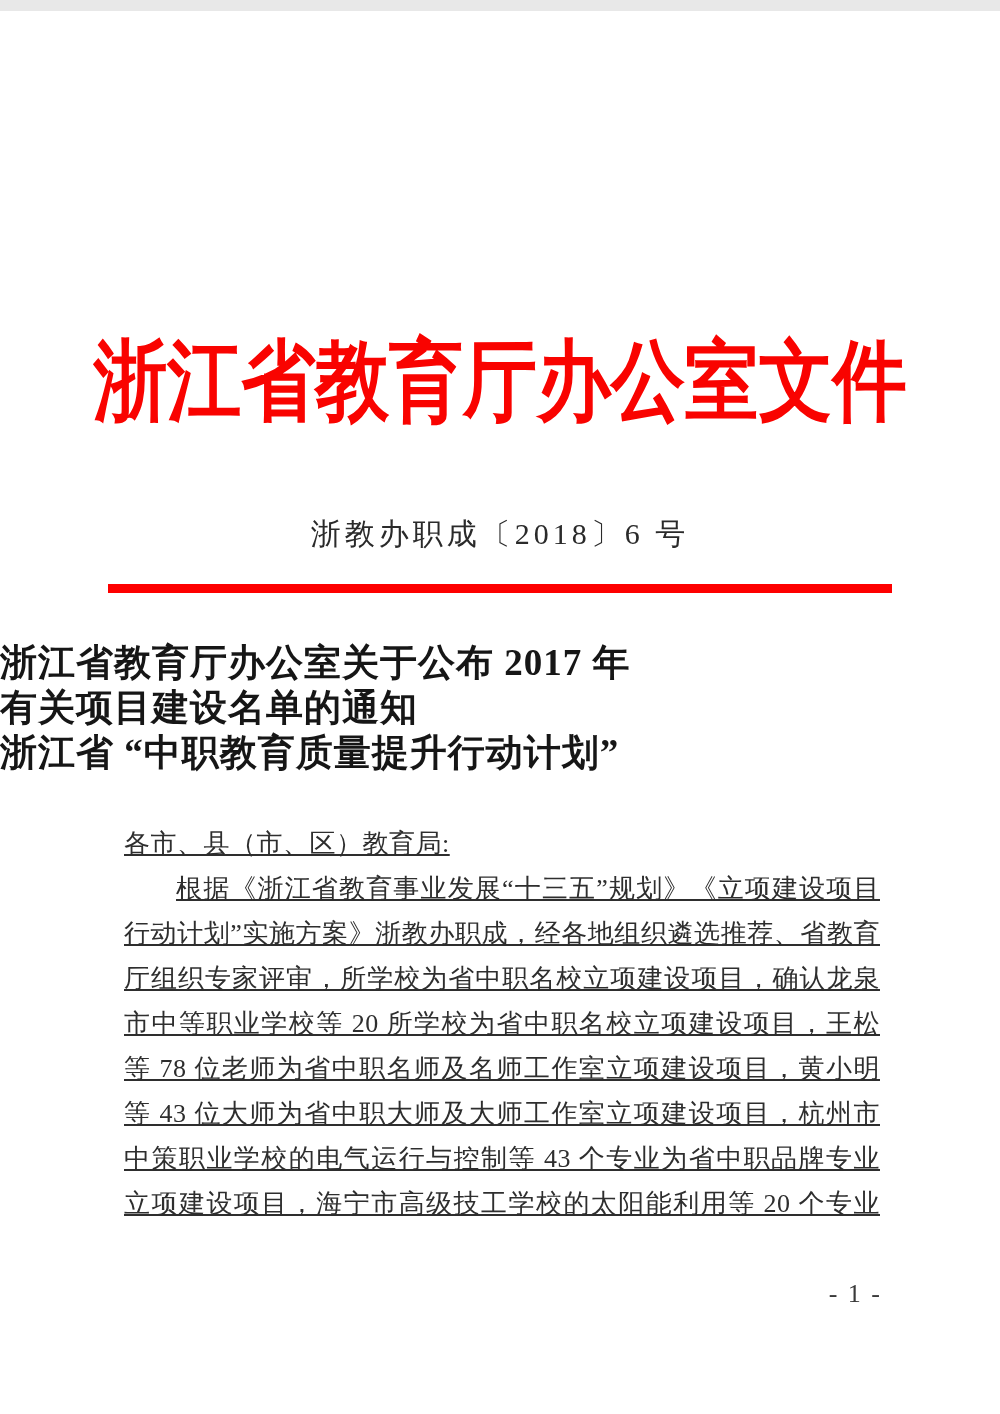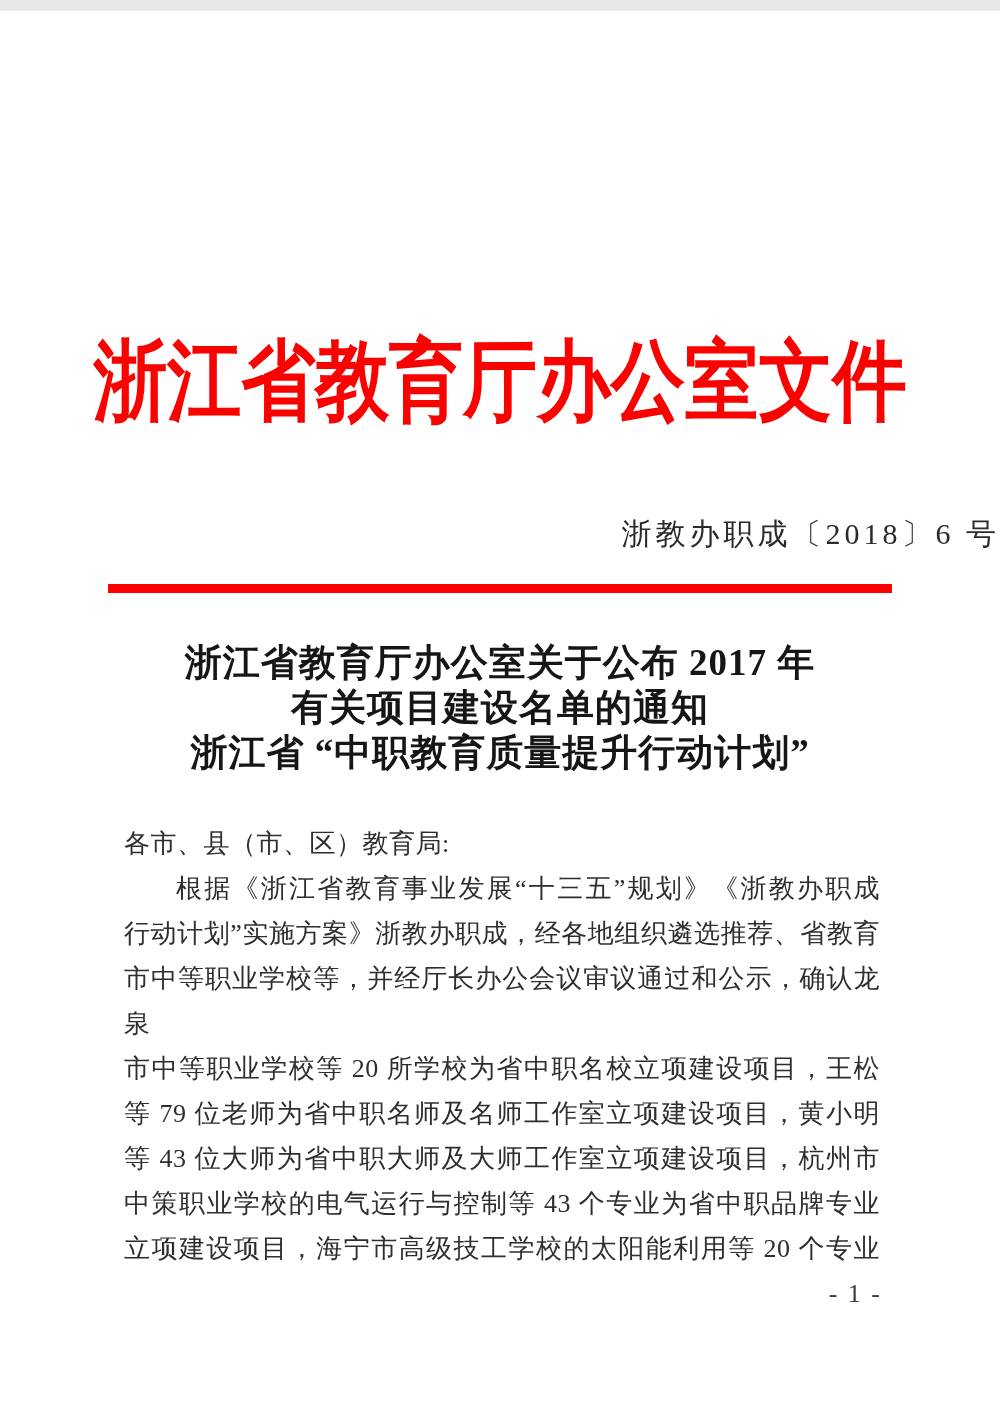--- a/index.html
+++ b/index.html
@@ -25,55 +25,56 @@
     color: #f90300;
     white-space: nowrap;
     transform: scaleX(0.84);
     transform-origin: 50% 50%;
   }
   .doc-number {
     position: absolute;
     top: 503px;
     left: 0;
     width: 100%;
-    text-align: right;
+    text-align: center;
     font-size: 30px;
     line-height: 40px;
     letter-spacing: 4px;
     color: #2a2a2a;
   }
   .red-divider {
     position: absolute;
     top: 573px;
     left: 108px;
     width: 784px;
     height: 9px;
     background: #fe0000;
   }
   .notice-title {
     position: absolute;
     top: 629px;
     left: 0;
     width: 100%;
-    text-align: center;
+    text-align: left;
     font-weight: bold;
     color: #161616;
     font-size: 37px;
     line-height: 45px;
     letter-spacing: 1px;
   }
   .body-block {
     position: absolute;
     top: 810px;
     left: 124px;
     width: 756px;
     font-size: 26px;
     line-height: 45px;
     color: #2e2e2e;
     letter-spacing: 0.5px;
+    text-decoration: underline;
   }
   .salutation {
     text-align: left;
   }
   .body-line {
     text-align: justify;
     text-align-last: justify;
     text-justify: inter-character;
   }
   .body-line.indent {
@@ -102,25 +103,25 @@
   <div class="red-divider"></div>
 
   <div class="notice-title">
     <div>浙江省教育厅办公室关于公布 2017 年</div>
     <div>有关项目建设名单的通知</div>
     <div>浙江省 “中职教育质量提升行动计划”</div>
   </div>
 
   <div class="body-block">
     <div class="salutation">各市、县（市、区）教育局:</div>
-    <div class="body-line indent">根据《浙江省教育事业发展“十三五”规划》《浙教办职成</div>
+    <div class="body-line indent">根据《浙江省教育事业发展“十三五”规划》《立项建设项目</div>
     <div class="body-line">行动计划”实施方案》浙教办职成，经各地组织遴选推荐、省教育</div>
-    <div class="body-line">市中等职业学校等，并经厅长办公会议审议通过和公示，确认龙泉</div>
+    <div class="body-line">厅组织专家评审，所学校为省中职名校立项建设项目，确认龙泉</div>
     <div class="body-line">市中等职业学校等 20 所学校为省中职名校立项建设项目，王松</div>
-    <div class="body-line">等 79 位老师为省中职名师及名师工作室立项建设项目，黄小明</div>
+    <div class="body-line">等 78 位老师为省中职名师及名师工作室立项建设项目，黄小明</div>
     <div class="body-line">等 43 位大师为省中职大师及大师工作室立项建设项目，杭州市</div>
     <div class="body-line">中策职业学校的电气运行与控制等 43 个专业为省中职品牌专业</div>
     <div class="body-line">立项建设项目，海宁市高级技工学校的太阳能利用等 20 个专业</div>
   </div>
 
   <div class="page-number">- 1 -</div>
 
 </div>
 
 </body></html>

